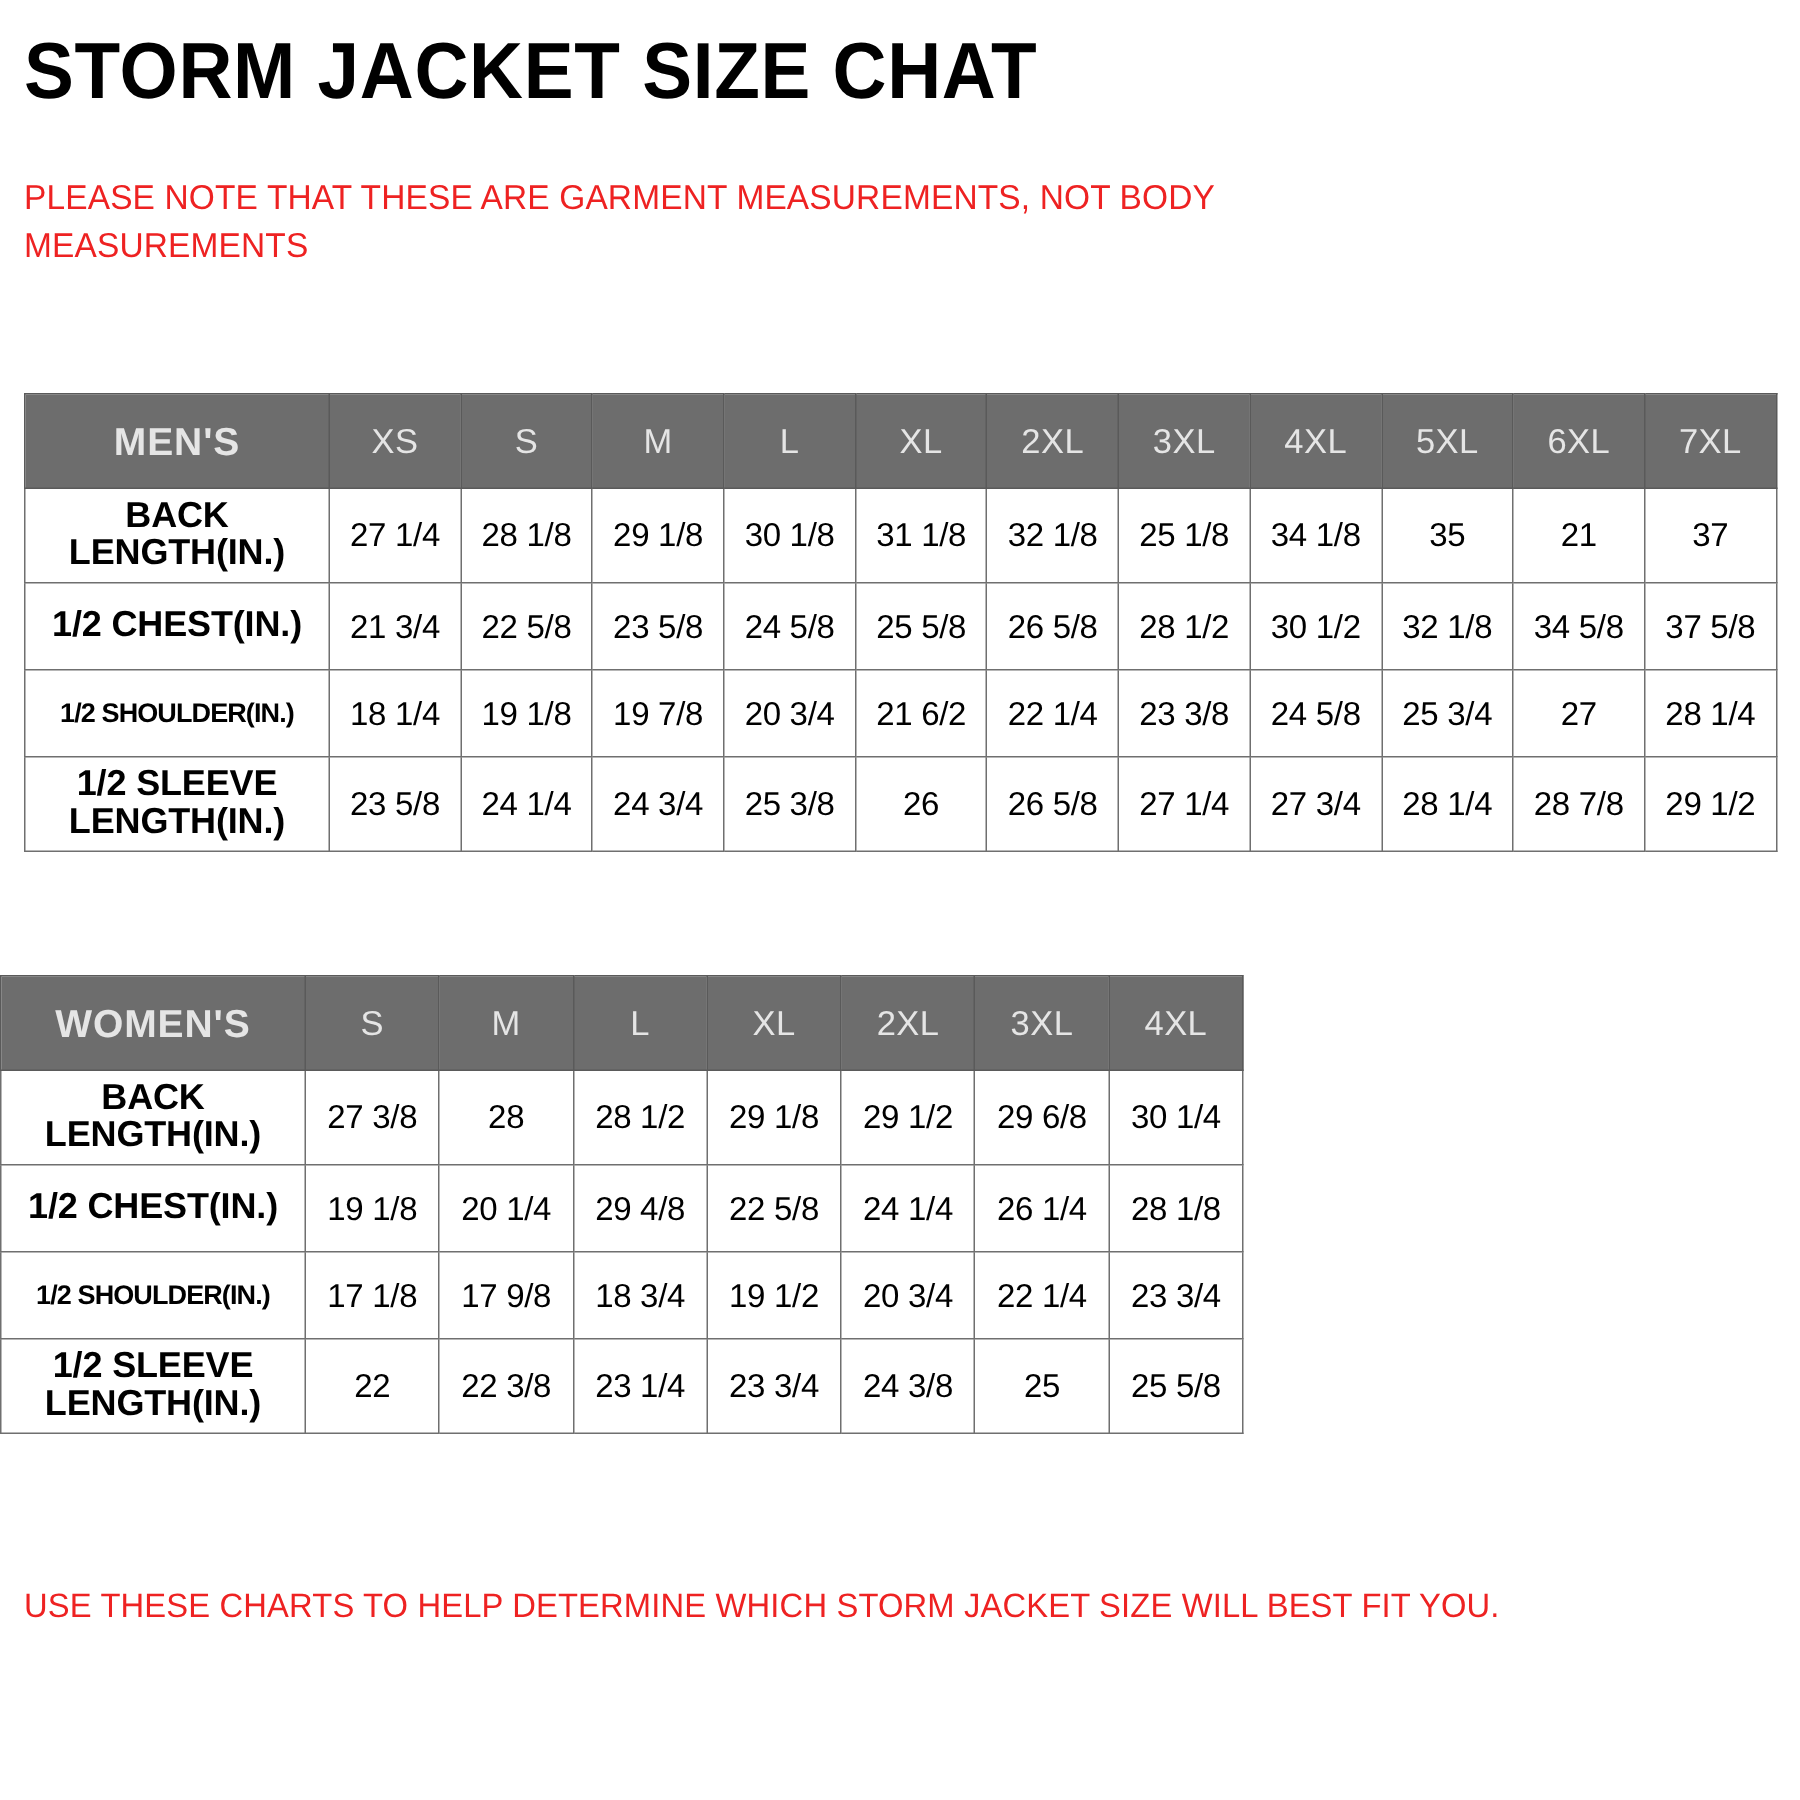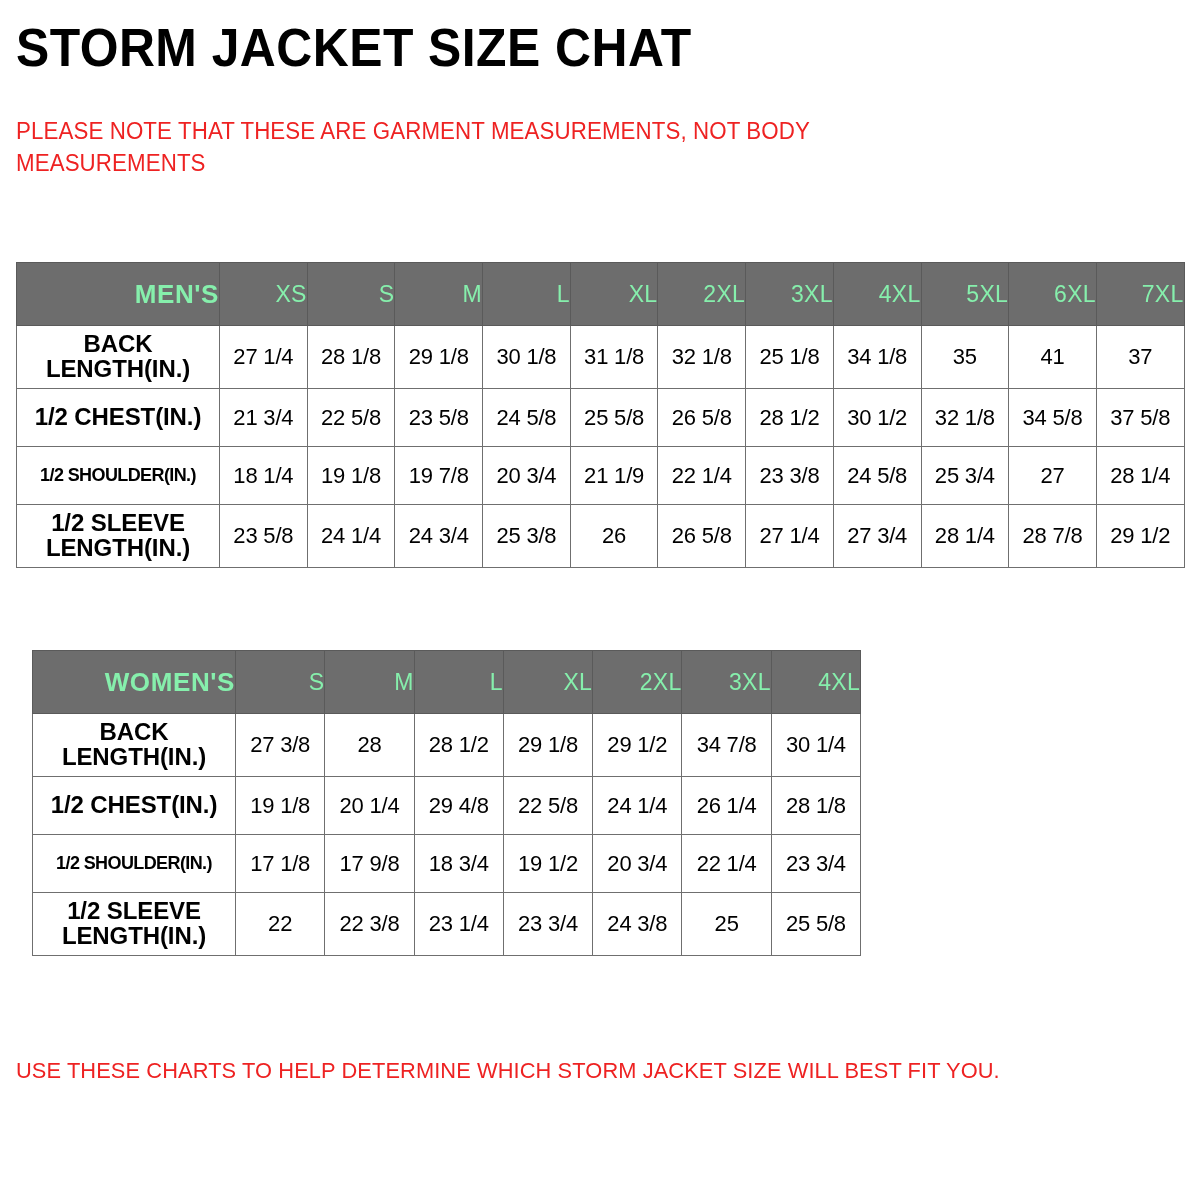--- a/index.html
+++ b/index.html
@@ -65,45 +65,44 @@
     white-space: nowrap;
     transform: scaleX(0.97);
     transform-origin: left top;
   }
 
   
   .table-wrap {
     position: absolute;
   }
   #mens-wrap { left: 16px; top: 262px; width: 1168px; }
-  #womens-wrap { left: 32px; top: 650px; width: 828px; }
+  #womens-wrap { left: 0; top: 650px; width: 828px; }
 
   table.size-table {
     border-collapse: collapse;
     table-layout: fixed;
     width: 100%;
     background: #ffffff;
   }
   table.size-table td, table.size-table th {
     border: 1px solid #6f6f6f;
     text-align: center;
     vertical-align: middle;
     padding: 0;
   }
 
   
   tr.head-row th {
     background: #6d6d6d;
-    color: #86efac;
+    color: #e5e5e5;
     height: 62px;
     font-size: 23px;
     font-weight: normal;
     letter-spacing: 0.3px;
     border-color: #5a5a5a;
-    text-align: right;
   }
   tr.head-row th.corner {
     font-size: 26px;
     font-weight: bold;
     letter-spacing: 0.6px;
   }
 
   
   td.row-label {
     font-size: 24px;
@@ -182,21 +181,21 @@
 LENGTH(IN.)</td>
             <td class="val">27  1/4</td>
             <td class="val">28  1/8</td>
             <td class="val">29  1/8</td>
             <td class="val">30  1/8</td>
             <td class="val">31  1/8</td>
             <td class="val">32  1/8</td>
             <td class="val">25  1/8</td>
             <td class="val">34  1/8</td>
             <td class="val">35</td>
-            <td class="val">41</td>
+            <td class="val">21</td>
             <td class="val">37</td>
           </tr>
           <tr class="r-one">
             <td class="row-label">1/2  CHEST(IN.)</td>
             <td class="val">21  3/4</td>
             <td class="val">22  5/8</td>
             <td class="val">23  5/8</td>
             <td class="val">24  5/8</td>
             <td class="val">25  5/8</td>
             <td class="val">26  5/8</td>
@@ -205,21 +204,21 @@
             <td class="val">32  1/8</td>
             <td class="val">34  5/8</td>
             <td class="val">37  5/8</td>
           </tr>
           <tr class="r-one">
             <td class="row-label tight">1/2  SHOULDER(IN.)</td>
             <td class="val">18  1/4</td>
             <td class="val">19  1/8</td>
             <td class="val">19  7/8</td>
             <td class="val">20  3/4</td>
-            <td class="val">21  1/9</td>
+            <td class="val">21  6/2</td>
             <td class="val">22  1/4</td>
             <td class="val">23  3/8</td>
             <td class="val">24  5/8</td>
             <td class="val">25  3/4</td>
             <td class="val">27</td>
             <td class="val">28  1/4</td>
           </tr>
           <tr class="r-two">
             <td class="row-label">1/2  SLEEVE
 LENGTH(IN.)</td>
@@ -265,21 +264,21 @@
       </thead>
       <tbody id="womens-body">
           <tr class="r-two">
             <td class="row-label">BACK
 LENGTH(IN.)</td>
             <td class="val">27  3/8</td>
             <td class="val">28</td>
             <td class="val">28  1/2</td>
             <td class="val">29  1/8</td>
             <td class="val">29  1/2</td>
-            <td class="val">34  7/8</td>
+            <td class="val">29  6/8</td>
             <td class="val">30  1/4</td>
           </tr>
           <tr class="r-one">
             <td class="row-label">1/2  CHEST(IN.)</td>
             <td class="val">19  1/8</td>
             <td class="val">20  1/4</td>
             <td class="val">29  4/8</td>
             <td class="val">22  5/8</td>
             <td class="val">24  1/4</td>
             <td class="val">26  1/4</td>

